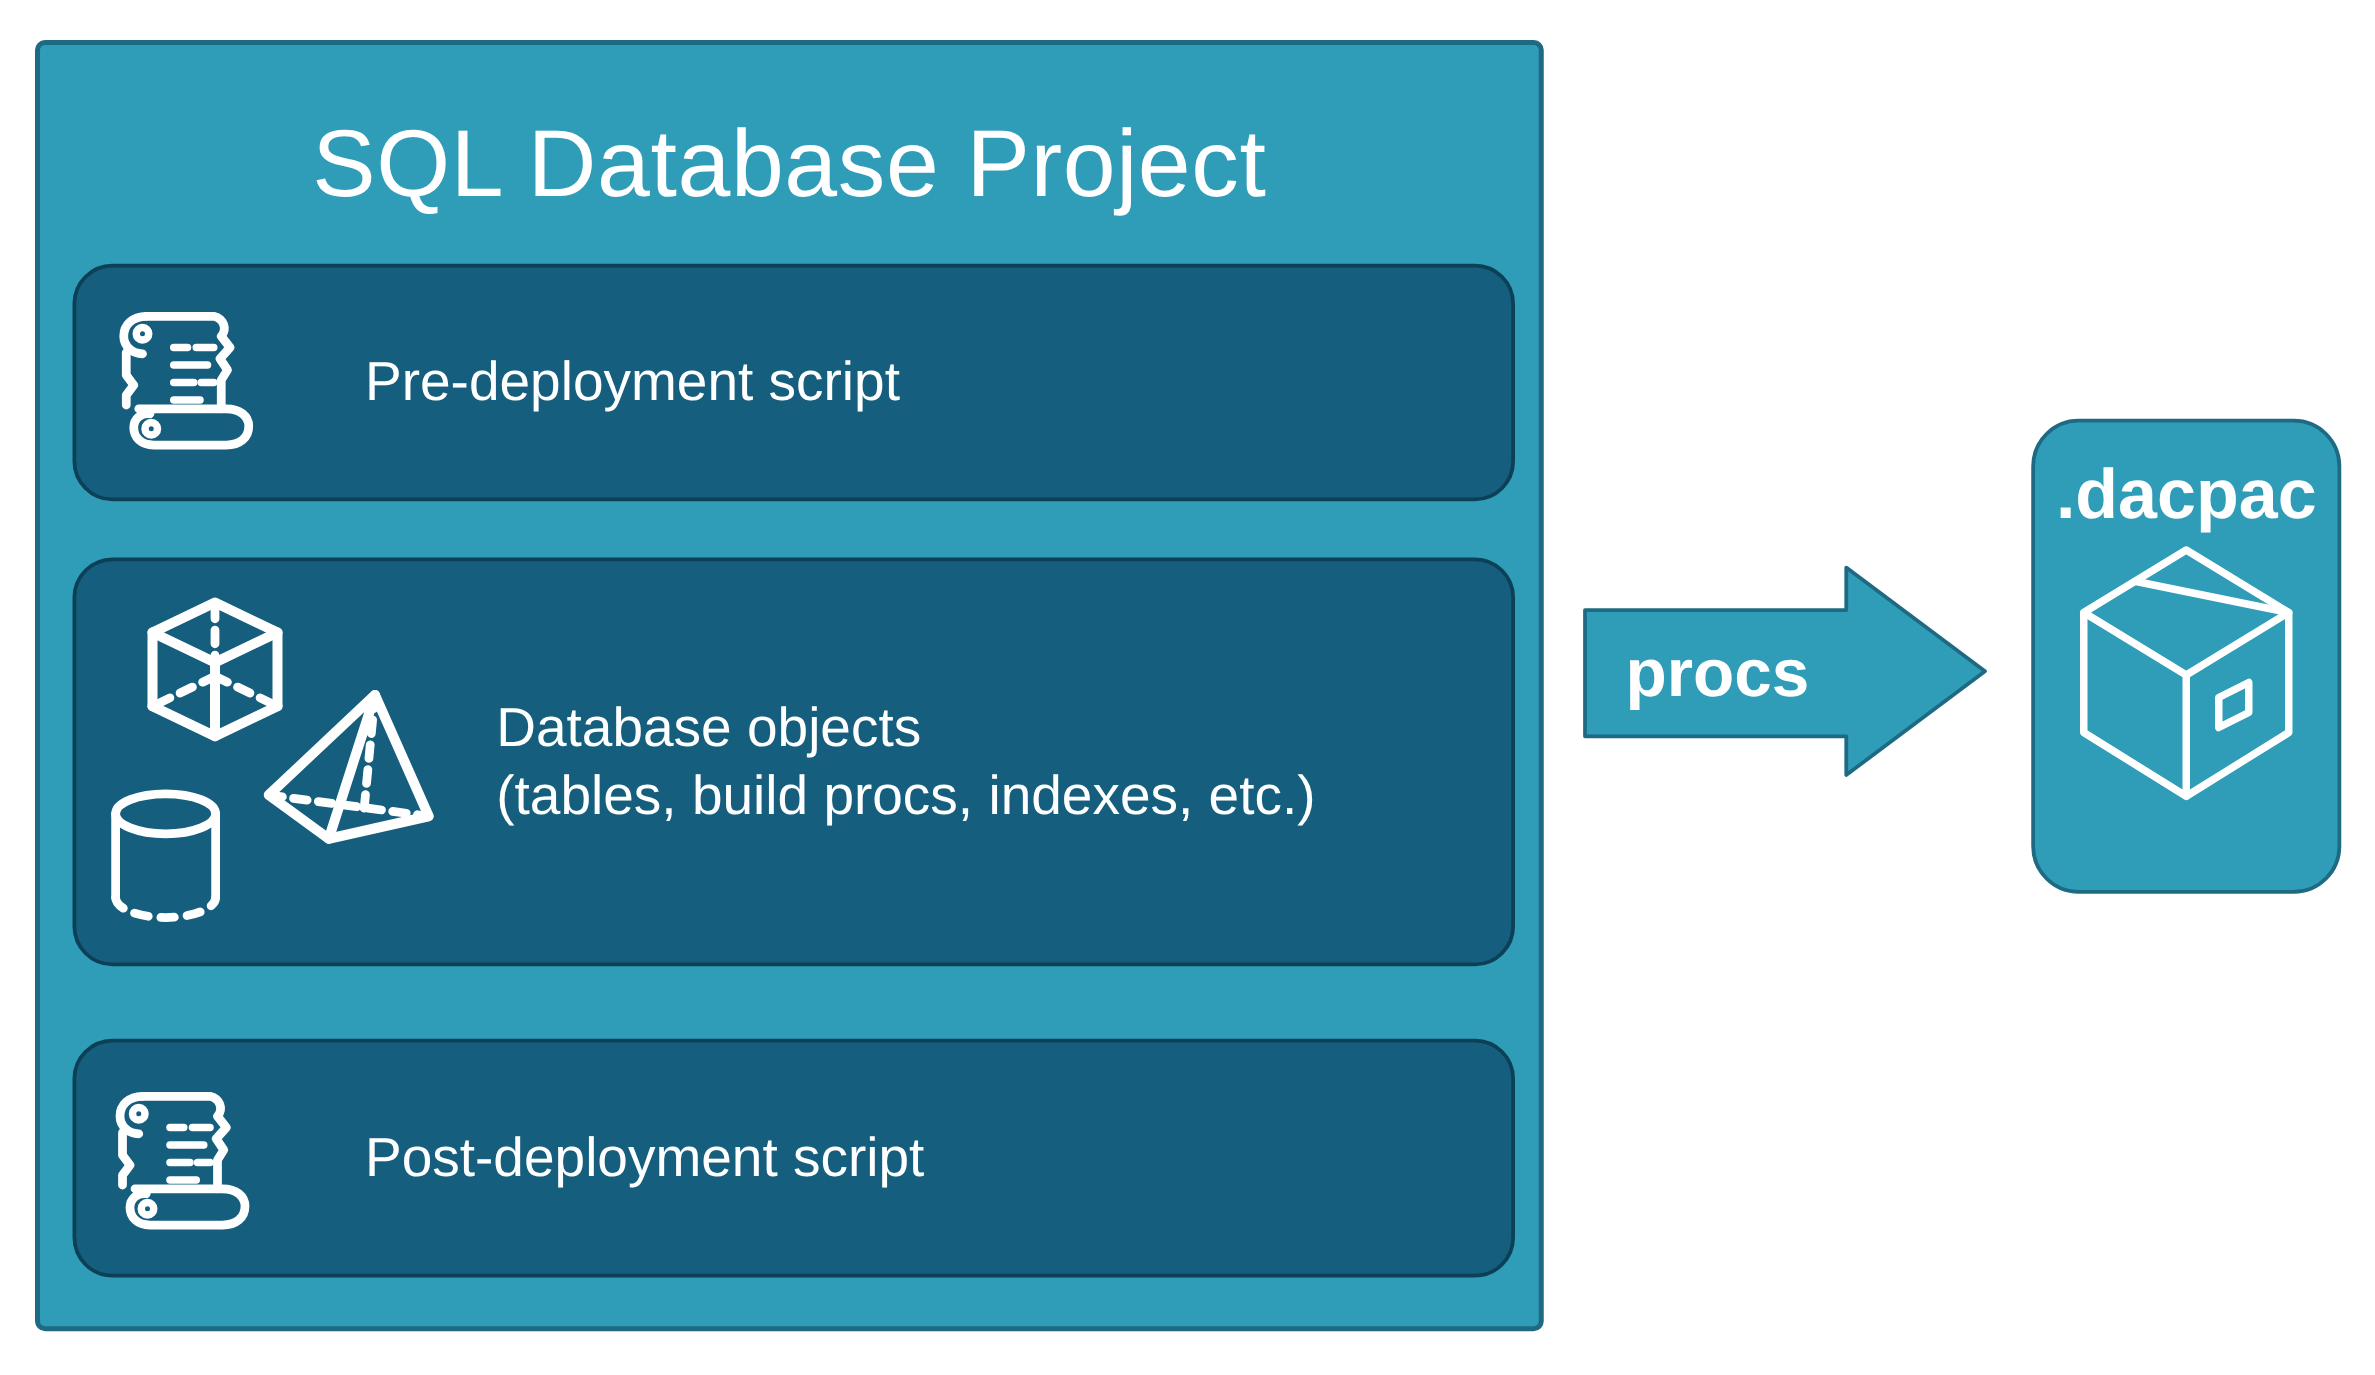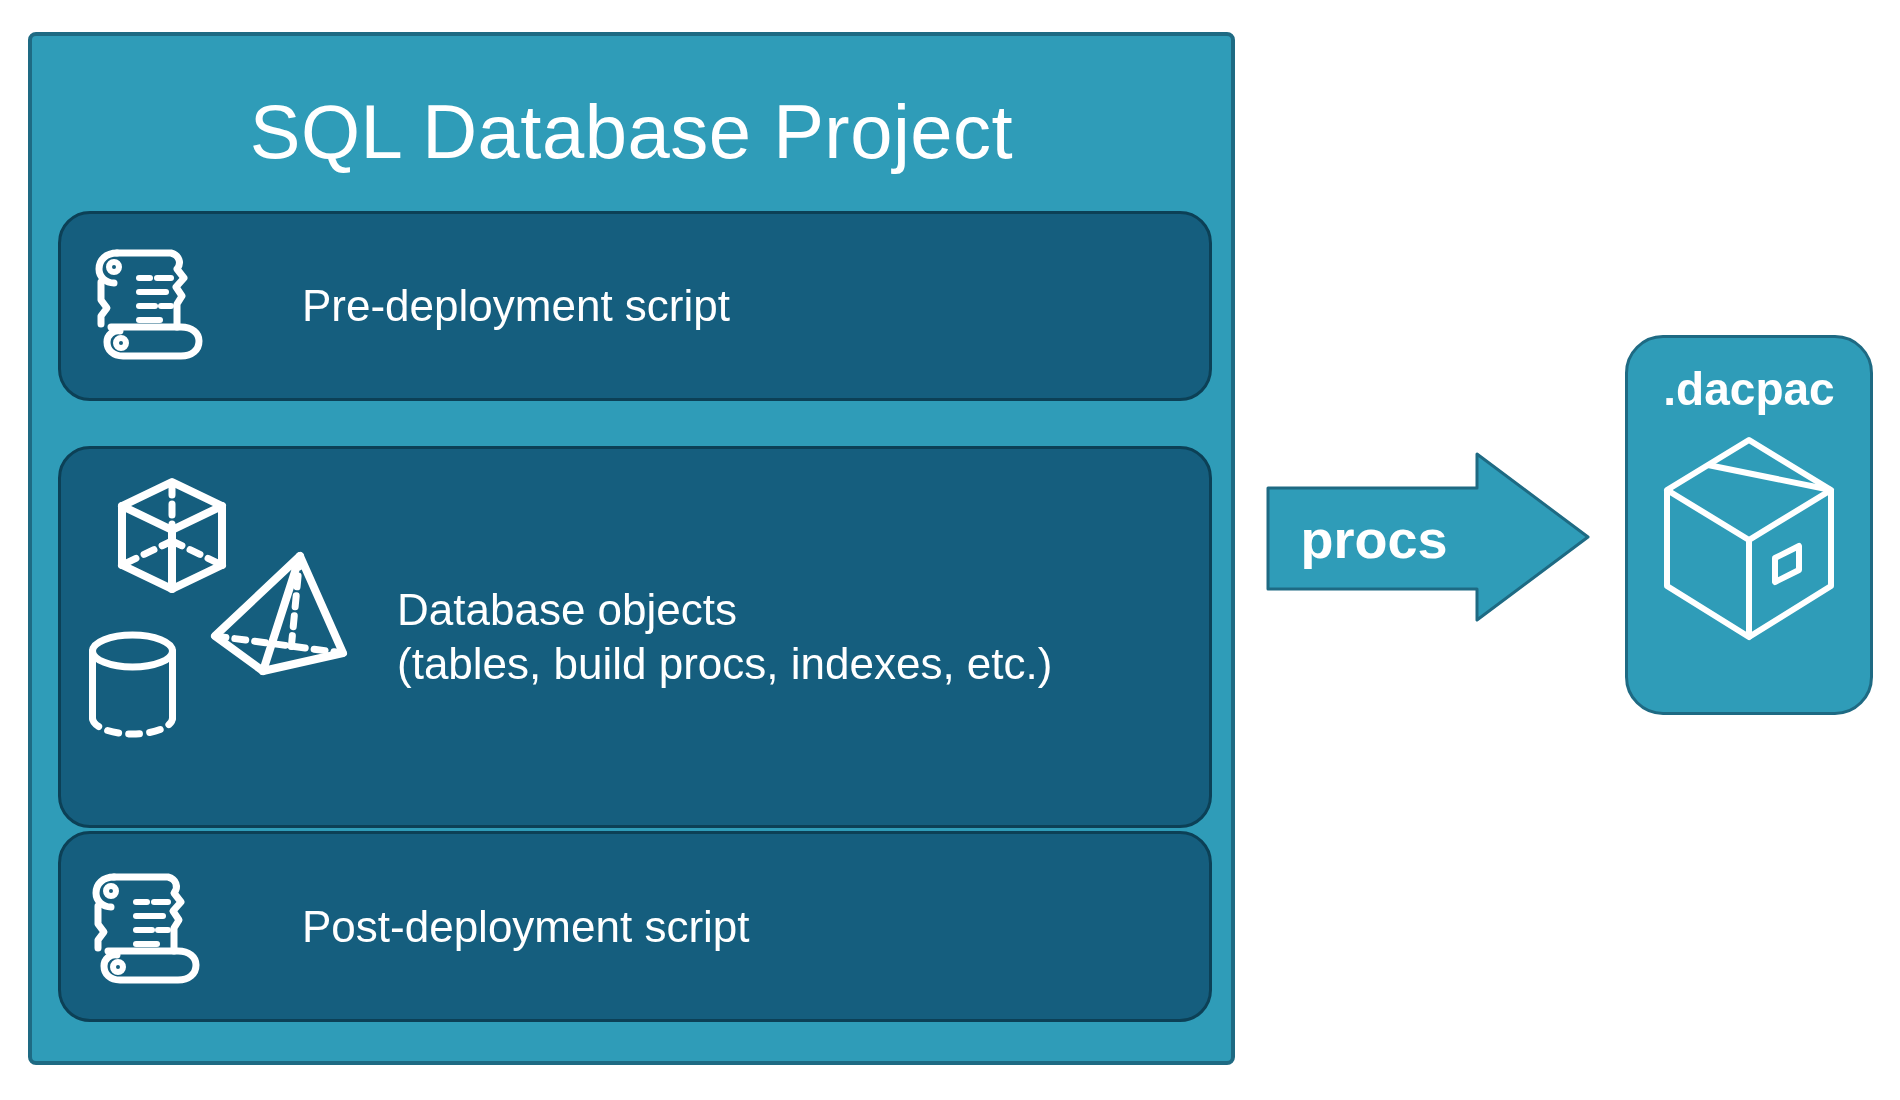--- a/index.html
+++ b/index.html
@@ -23,47 +23,47 @@
     color:var(--text,#fff);
   }
   
   .row{
     left:26px;width:1154px;
     background:var(--dark,#155E7E);
     border:3px solid var(--darkBorder,#0C4056);
     border-radius:32px;box-sizing:border-box;
   }
   .row1{top:175px;height:190px;}
-  .row2{top:410px;height:382px;}
+  .row2{top:410px;height:327px;}
   .row3{top:795px;height:191px;text-decoration:underline;}
   .row-label{
     font-size:44px;line-height:54px;color:var(--text,#fff);
     top:50%;transform:translateY(-50%);white-space:nowrap;
   }
-  .label-x1{left:241px;}
+  .label-x1{left:231px;}
   .label-x2{left:336px;}
   .icon{color:var(--text,#fff);}
   .icon svg{display:block;}
   
   .arrow-svg{left:1265px;top:451px;}
   .arrow-label{
     left:1271px;top:488px;width:206px;height:101px;
     display:flex;align-items:center;justify-content:center;
     font-size:54px;font-weight:700;color:var(--text,#fff);
   }
   
   .dacpac-box{
     left:1625px;top:335px;width:248px;height:380px;
     background:var(--teal,#2F9CB8);
     border:3px solid var(--tealBorder,#1E6A83);
     border-radius:38px;box-sizing:border-box;
   }
   .dacpac-label{
     left:0;right:0;top:24px;text-align:center;
-    font-size:46px;font-weight:700;color:var(--text,#fff);
+    font-size:56px;font-weight:700;color:var(--text,#fff);
   }
   .package-icon{left:50%;top:96px;transform:translateX(-50%);}
 </style>
 </head>
 <body>
 
 <div class="abs project-box">
 
   <div class="abs project-title">SQL Database Project</div>
 

